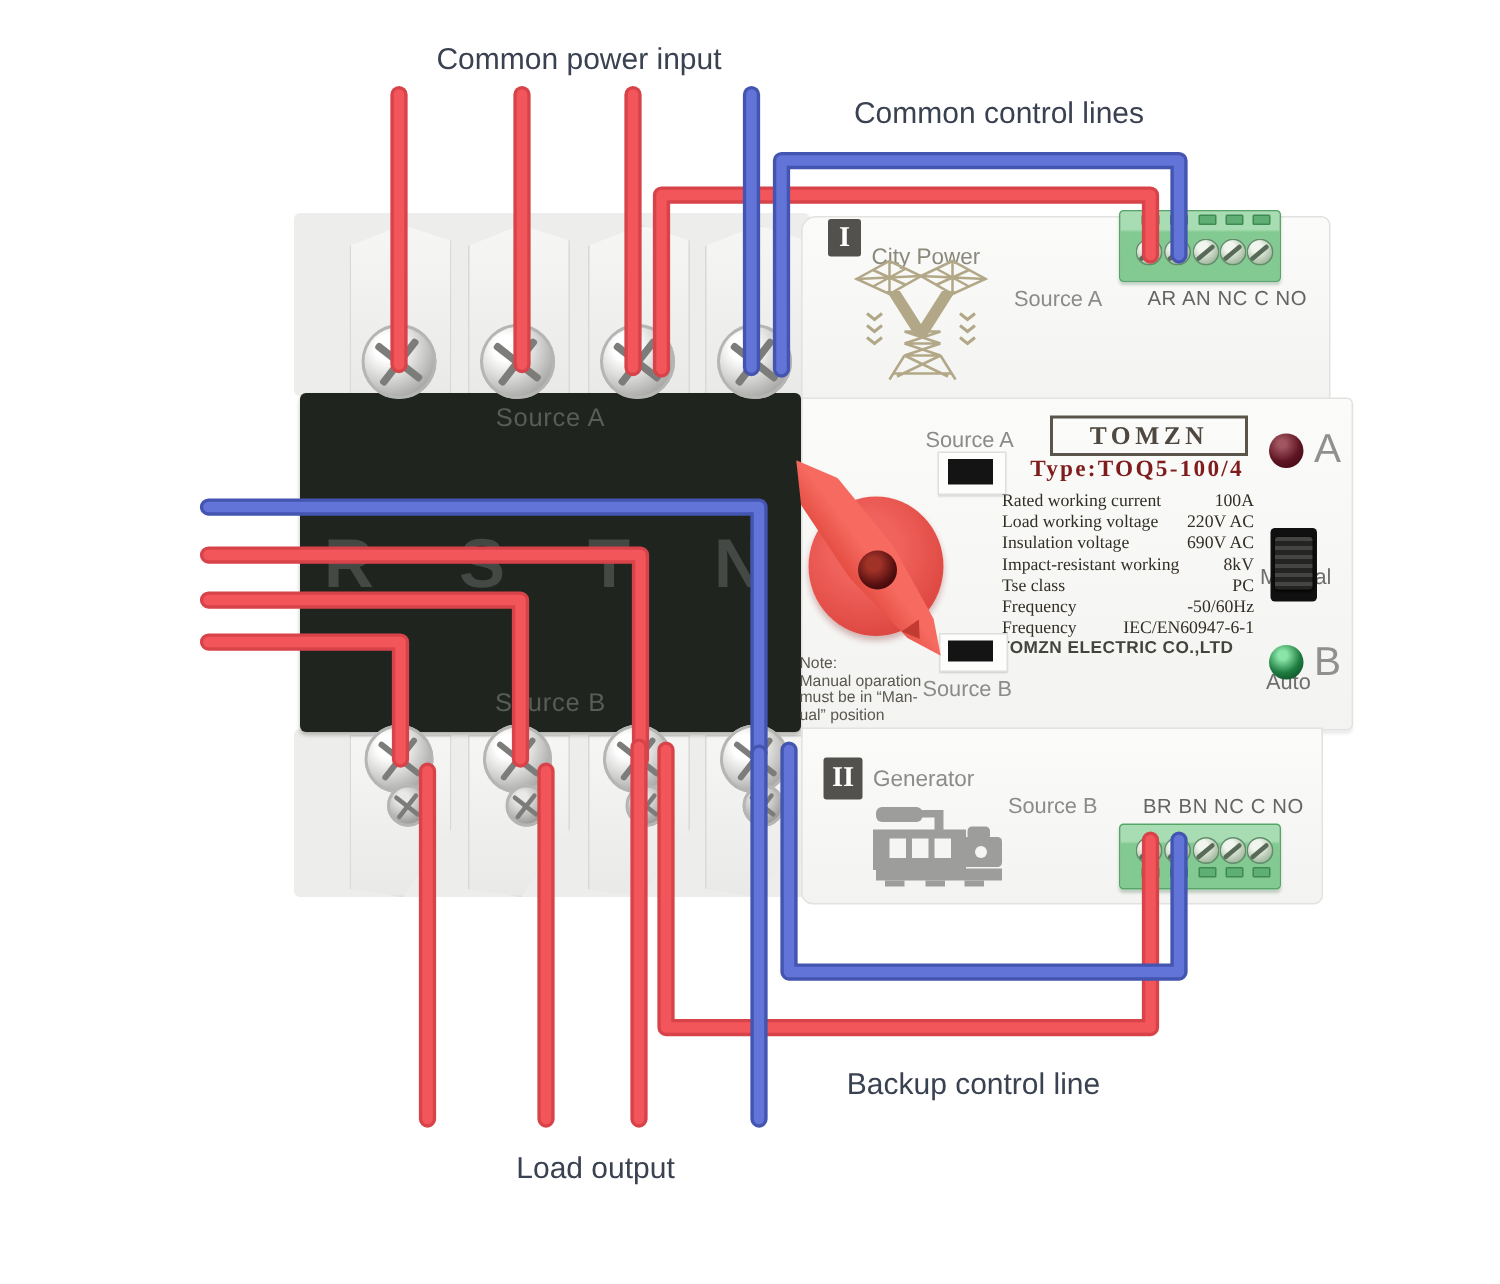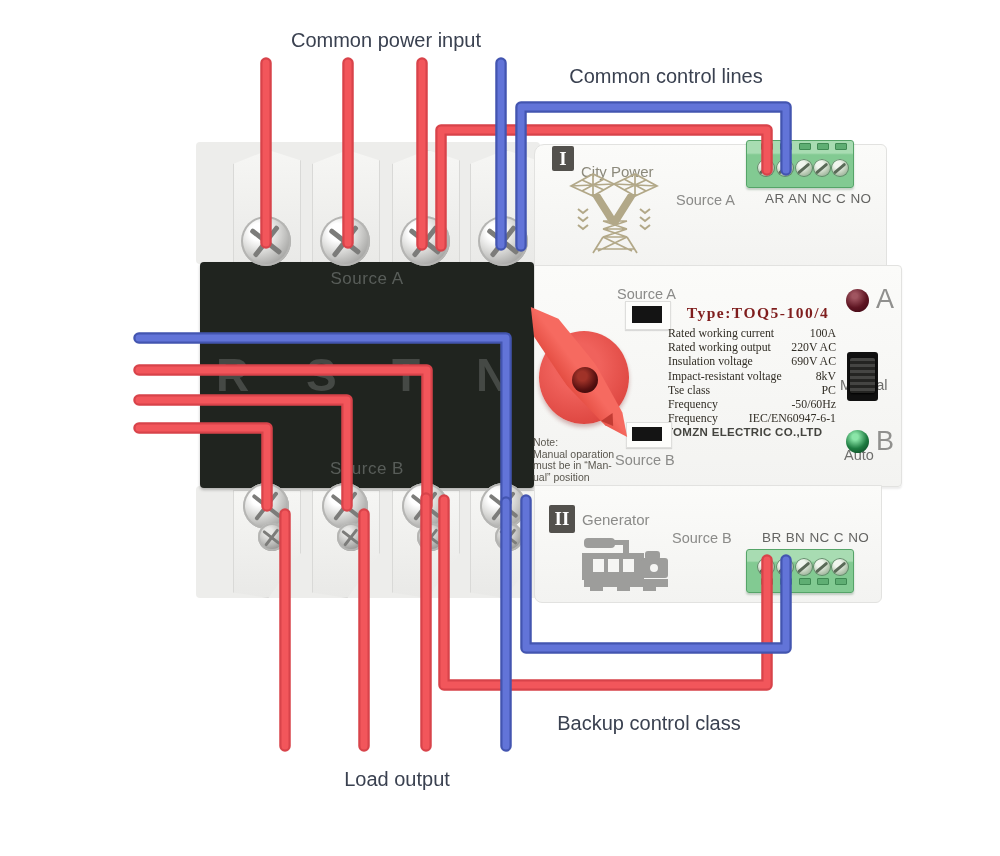--- a/index.html
+++ b/index.html
@@ -150,36 +150,39 @@
     </g>
     <path d="M25 25 L44 55 L52 55 L71 25 L62 25 L48 47 L34 25 Z" fill="#b2a888" stroke="none"></path>
   </svg>
   <div class="abs graytxt" style="left:676px;top:192px;font-size:14.5px;">Source A</div>
   <div class="abs termlbl" style="left:765px;top:191px;">AR AN NC C NO</div>
   <div class="gblock" style="left:746px;top:140px;height:46px;"></div>
 
   <div class="abs graytxt" style="left:617px;top:286px;font-size:14.5px;">Source A</div>
   <div class="winframe" style="left:625px;top:301px;width:44px;height:27px;"></div>
   <div class="winblack" style="left:632px;top:306px;width:30px;height:17px;"></div>
+  <div class="brandbox">
+    <span>TOMZN</span>
+  </div>
   <div class="model">Type:TOQ5-100/4</div>
   <div class="specs" id="spec-rows">
       <div class="spec-row">
         <span>Rated working current</span>
         <span>100A</span>
       </div>
       <div class="spec-row">
-        <span>Rated working output</span>
+        <span>Load working voltage</span>
         <span>220V AC</span>
       </div>
       <div class="spec-row">
         <span>Insulation voltage</span>
         <span>690V AC</span>
       </div>
       <div class="spec-row">
-        <span>Impact-resistant voltage</span>
+        <span>Impact-resistant working</span>
         <span>8kV</span>
       </div>
       <div class="spec-row">
         <span>Tse class</span>
         <span>PC</span>
       </div>
       <div class="spec-row">
         <span>Frequency</span>
         <span>-50/60Hz</span>
       </div>
@@ -294,14 +297,14 @@
       <path d="M501 63 V245" fill="none" stroke="#6274d8" stroke-width="7" stroke-linejoin="round" stroke-linecap="round"></path>
       <path d="M139 338 H506 V502" fill="none" stroke="#4355b0" stroke-width="11.5" stroke-linejoin="round" stroke-linecap="round"></path>
       <path d="M139 338 H506 V502" fill="none" stroke="#6274d8" stroke-width="7" stroke-linejoin="round" stroke-linecap="round"></path>
       <path d="M506 502 V746" fill="none" stroke="#4355b0" stroke-width="11.5" stroke-linejoin="round" stroke-linecap="round"></path>
       <path d="M506 502 V746" fill="none" stroke="#6274d8" stroke-width="7" stroke-linejoin="round" stroke-linecap="round"></path>
     </svg>
 
   <div class="ann" style="left:536px;top:63px;width:260px;">Common control lines</div>
   <div class="ann" style="left:256px;top:27px;width:260px;">Common power input</div>
   <div class="ann" style="left:317px;top:766px;width:160px;">Load output</div>
-  <div class="ann" style="left:519px;top:710px;width:260px;">Backup control class</div>
+  <div class="ann" style="left:519px;top:710px;width:260px;">Backup control line</div>
 </div>
 
 </body></html>

